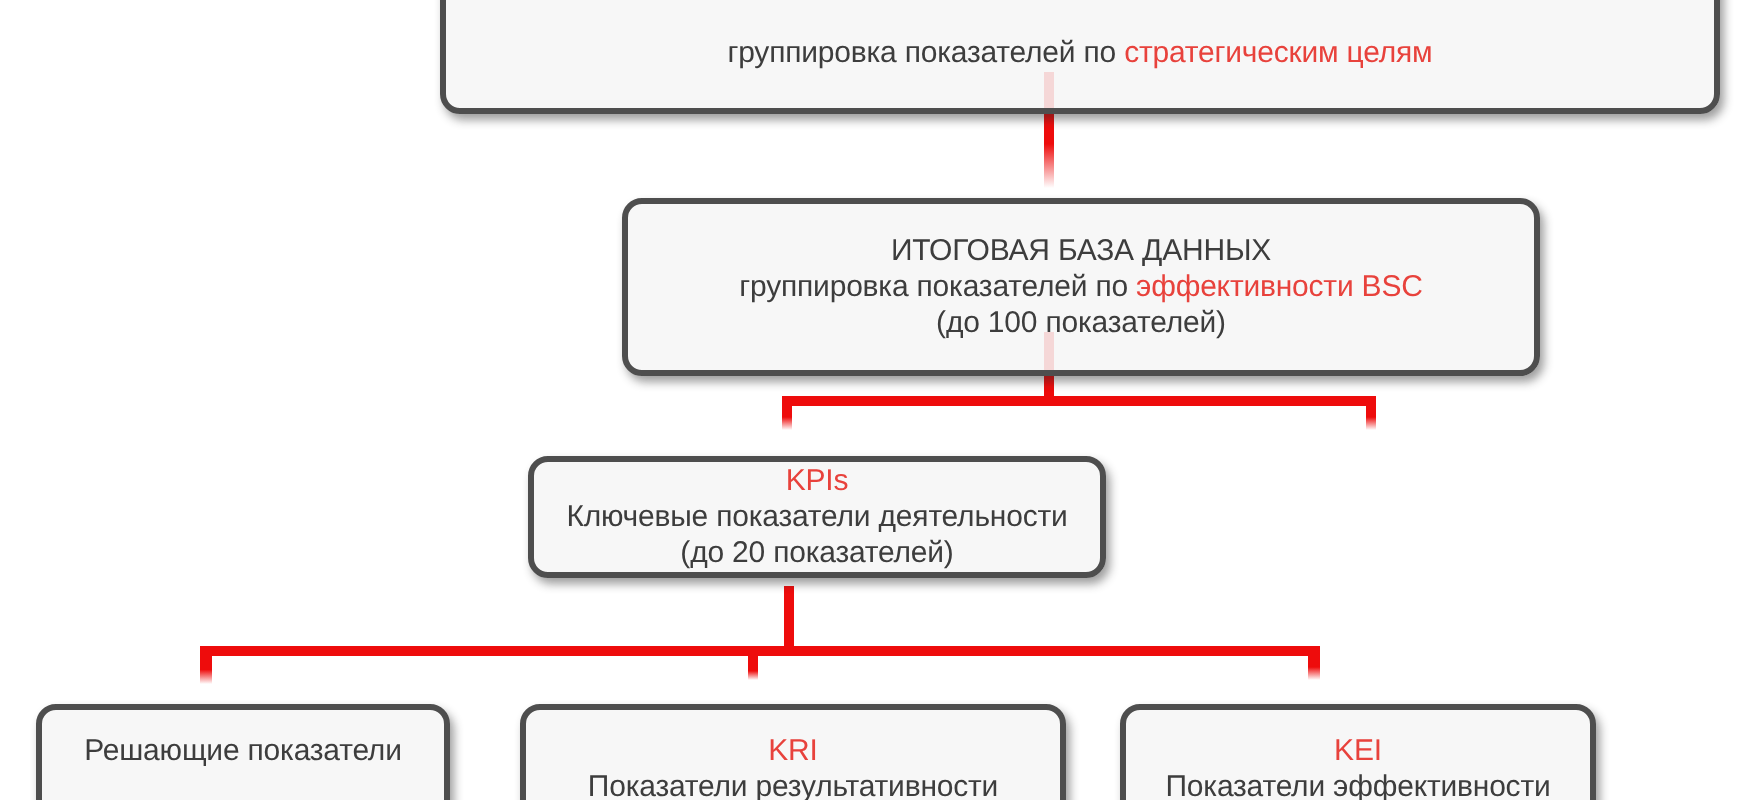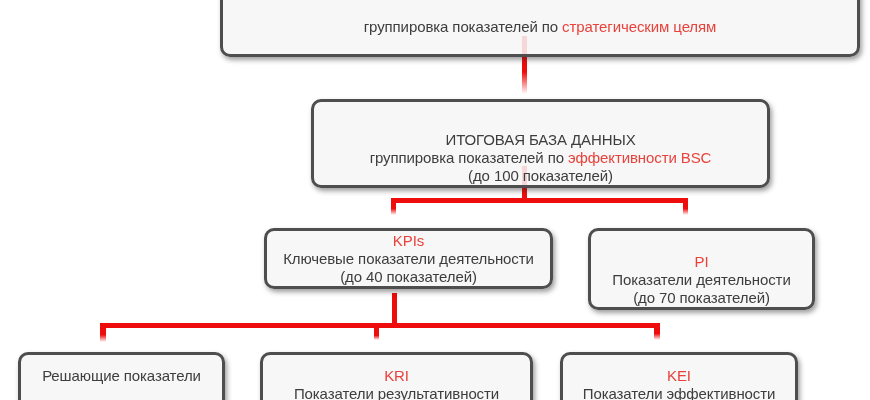--- a/index.html
+++ b/index.html
@@ -16,21 +16,21 @@
   
   .node {
     position: absolute;
     box-sizing: border-box;
     border: 3px solid var(--box_border, #4e4e4e);
     border-radius: 10px;
     background: rgba(246, 246, 246, 0.87); 
     box-shadow: 2px 3px 5px rgba(40, 40, 40, 0.45);
     display: flex;
     flex-direction: column;
-    justify-content: flex-end;
+    justify-content: center;
     text-align: center;
     font-size: 15px;
     line-height: 18px;
     letter-spacing: -0.1px;
     color: var(--text, #3d3d3d);
     z-index: 2;
   }
   .node .line { width: 100%; }
   .red { color: var(--text_red, #e8423c); }
 
@@ -92,28 +92,23 @@
 
   <div class="node" id="node-summary">
     <div class="line">ИТОГОВАЯ БАЗА ДАННЫХ</div>
     <div class="line"><span>группировка показателей по </span><span class="red">эффективности BSC</span></div>
     <div class="line">(до 100 показателей)</div>
   </div>
 
   <div class="node" id="node-kpis">
     <div class="line red">KPIs</div>
     <div class="line">Ключевые показатели деятельности</div>
-    <div class="line">(до 40 показателей)</div>
+    <div class="line">(до 20 показателей)</div>
   </div>
 
-  <div class="node" id="node-pi">
-    <div class="line red">PI</div>
-    <div class="line">Показатели деятельности</div>
-    <div class="line">(до 70 показателей)</div>
-  </div>
 
   <div class="node" id="node-kwi">
     <div class="line">Решающие показатели</div>
   </div>
 
   <div class="node" id="node-kri">
     <div class="line red">KRI</div>
     <div class="line">Показатели результативности</div>
   </div>
 

